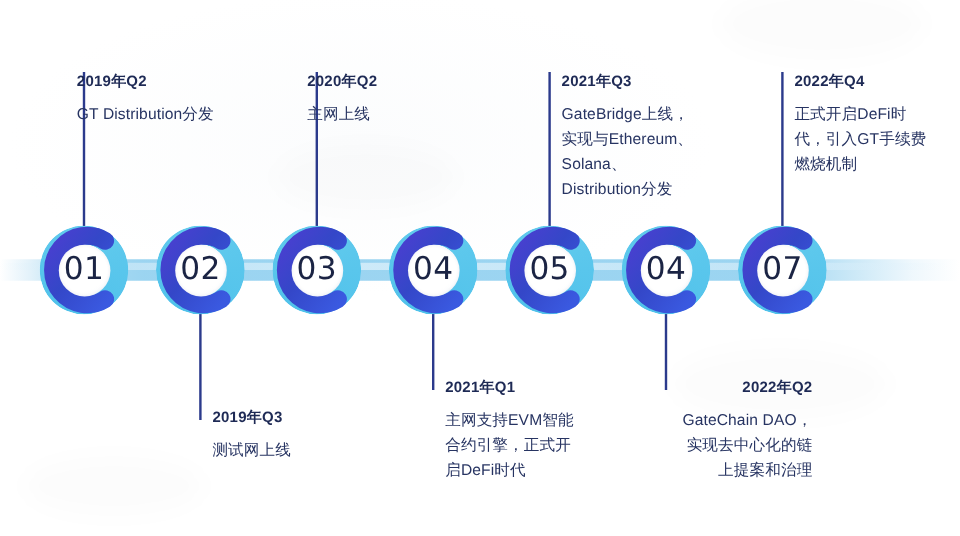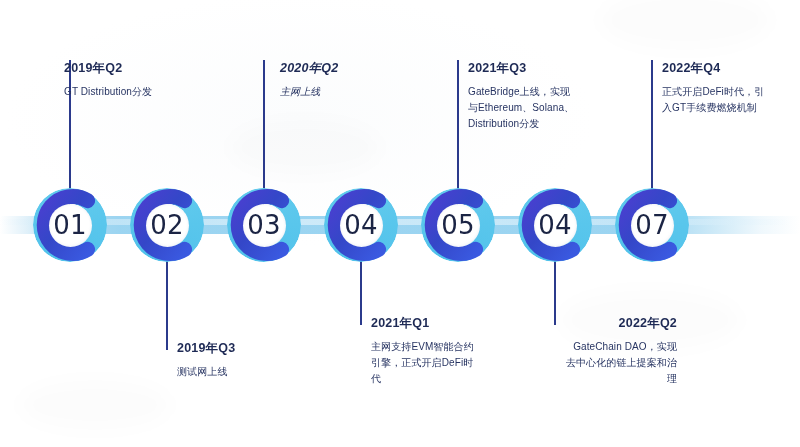--- a/index.html
+++ b/index.html
@@ -127,21 +127,21 @@
   }
   .block .ttl {
     font-size: 12.5px;
     font-weight: 700;
     color: #1e2a55;
     letter-spacing: 0.2px;
     margin: 0 0 7px 0;
     white-space: nowrap;
   }
   .block .body {
-    font-size: 10px;
+    font-size: 13px;
     font-weight: 400;
     color: #273462;
     line-height: 1.62;
     margin: 0;
     letter-spacing: 0.1px;
   }
 </style>
 </head>
 <body>
 
@@ -257,21 +257,21 @@
   <div class="block" style="left:64px; top:60px; width:175px;">
     <p class="ttl">2019年Q2</p>
     <p class="body">GT Distribution分发</p>
   </div>
 
   <div class="block" style="left:177px; top:340px; width:160px;">
     <p class="ttl">2019年Q3</p>
     <p class="body">测试网上线</p>
   </div>
 
-  <div class="block" style="left:280px; top:60px; width:160px;font-style:italic;">
+  <div class="block" style="left:256px; top:60px; width:160px;">
     <p class="ttl">2020年Q2</p>
     <p class="body">主网上线</p>
   </div>
 
   <div class="block" style="left:371px; top:315px; width:110px;">
     <p class="ttl">2021年Q1</p>
     <p class="body">主网支持EVM智能合约引擎，正式开启DeFi时代</p>
   </div>
 
   <div class="block" style="left:468px; top:60px; width:112px;">

